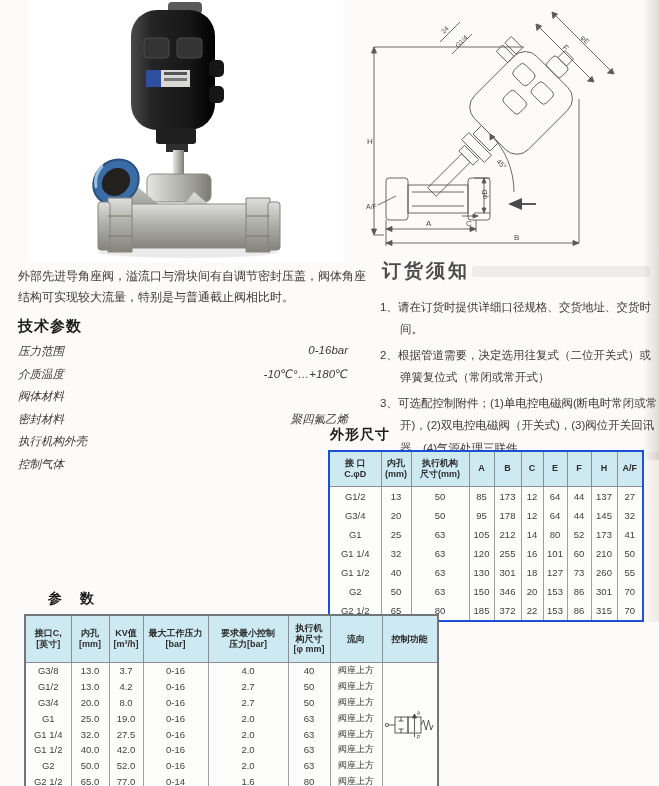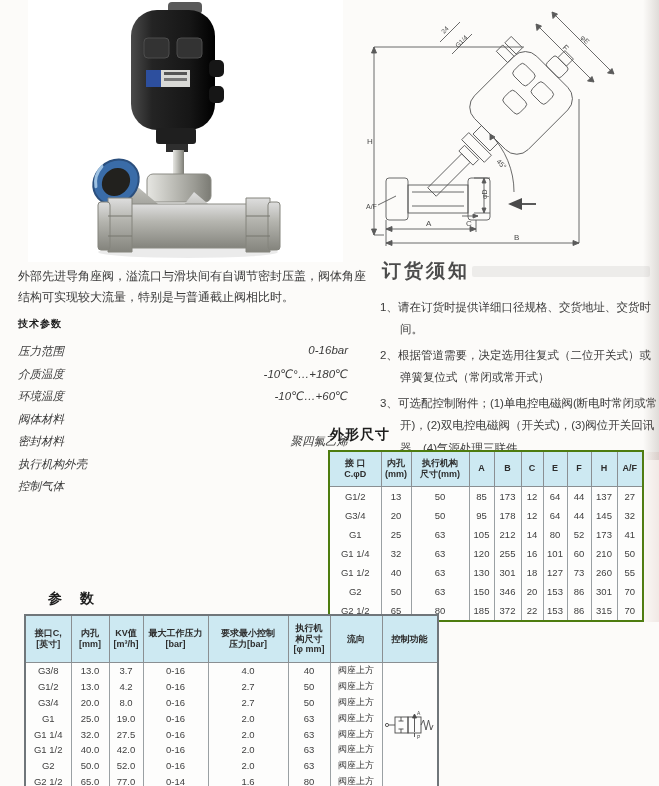--- a/index.html
+++ b/index.html
@@ -9,42 +9,42 @@
     background:linear-gradient(to right,rgba(0,0,0,0),rgba(120,108,100,0.22));}
   .scan-blotch{position:absolute;left:640px;top:452px;width:19px;height:170px;
     background:linear-gradient(to right,rgba(0,0,0,0),rgba(190,150,140,0.18));}
   .ghost-bar{position:absolute;height:11px;background:rgba(140,140,140,0.13);border-radius:2px;}
 
   .photo{position:absolute;left:28px;top:0;width:315px;height:262px;background:#fff;}
   .drawing{position:absolute;left:366px;top:2px;width:292px;height:252px;}
 
   .desc{position:absolute;left:18px;top:266px;width:350px;font-size:12px;line-height:1.75;color:#3a3a3a;}
 
-  .tech-title{position:absolute;left:18px;top:317px;font-size:10px;font-weight:bold;color:#1d1d1d;letter-spacing:1px;}
+  .tech-title{position:absolute;left:18px;top:317px;font-size:15px;font-weight:bold;color:#1d1d1d;letter-spacing:1px;}
   .tech-list{position:absolute;left:18px;top:344px;width:330px;font-size:11.5px;color:#3a3a3a;}
   .kv-row{display:flex;margin-bottom:7.5px;font-style:italic;}
   .kv-label{width:100px;flex:0 0 100px;}
   .kv-value{flex:1;text-align:right;}
 
   .order-title{position:absolute;left:382px;top:258px;font-size:19px;font-weight:bold;color:#4c4c4c;letter-spacing:3px;}
   .order-list{position:absolute;left:380px;top:296px;width:279px;font-size:11.5px;line-height:1.95;color:#3a3a3a;}
   .order-item{padding-left:20px;text-indent:-20px;margin-bottom:3px;}
 
   .dims-title{position:absolute;left:330px;top:426px;font-size:14px;font-weight:bold;color:#1d1d1d;letter-spacing:1px;}
   .params-title{position:absolute;left:24px;top:590px;font-size:14px;font-weight:bold;color:#1d1d1d;letter-spacing:7px;margin-left:24px;}
 
   table.spec{border-collapse:collapse;table-layout:fixed;background:#fff;}
   table.spec th{background:#cde9f2;border:1px solid #8a8f92;font-weight:bold;color:#2d2d2d;
     white-space:pre-line;text-align:center;vertical-align:middle;}
   table.spec td{border-left:1px solid #9aa0a3;border-right:1px solid #9aa0a3;
     text-align:center;vertical-align:middle;color:#404040;background:#fdfdfc;}
   .dims-table-wrap{position:absolute;left:328px;top:450px;}
   .dims-table th{font-size:9px;line-height:1.25;padding:3px 0;height:28px;}
   .dims-table td{font-size:9.5px;height:17px;}
-  .dims-table{border:2px solid #4d7c0f;padding-left:11px;}
+  .dims-table{border:2px solid #1d4ed8;padding-left:11px;}
   .params-table-wrap{position:absolute;left:24px;top:614px;}
   .params-table th{font-size:9px;line-height:1.2;padding:3px 0;height:40px;}
   .params-table td{font-size:9.5px;height:13.8px;}
   .params-table{border:2px solid #70767a;}
   td.flow-cell{font-size:9px;}
   td.symbol-cell{vertical-align:middle;}
   svg text{font-family:"Liberation Sans","DejaVu Sans",sans-serif;}
 </style>
 </head>
 <body>
@@ -203,24 +203,20 @@
   <div class="tech-list">
       <div class="kv-row">
         <span class="kv-label">压力范围</span>
         <span class="kv-value">0-16bar</span>
       </div>
       <div class="kv-row">
         <span class="kv-label">介质温度</span>
         <span class="kv-value">-10℃°…+180℃</span>
       </div>
       <div class="kv-row">
-        <span class="kv-label">环境温度</span>
-        <span class="kv-value">-10℃…+60℃</span>
-      </div>
-      <div class="kv-row">
         <span class="kv-label">阀体材料</span>
       </div>
       <div class="kv-row">
         <span class="kv-label">密封材料</span>
         <span class="kv-value">聚四氟乙烯</span>
       </div>
       <div class="kv-row">
         <span class="kv-label">执行机构外壳</span>
       </div>
       <div class="kv-row">

